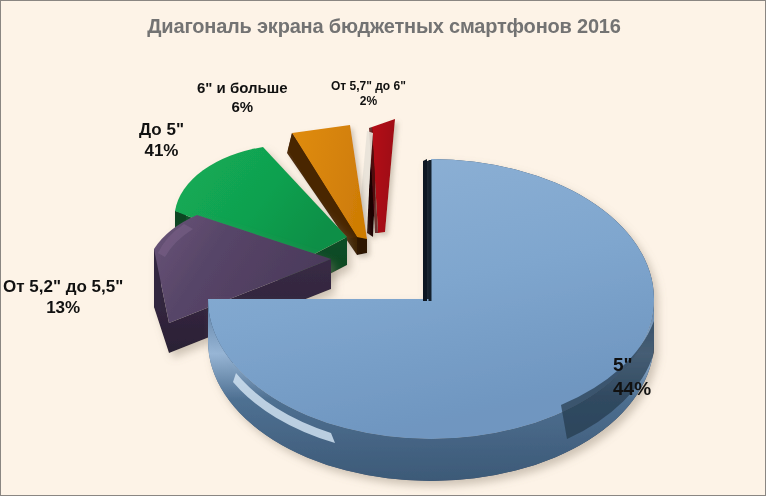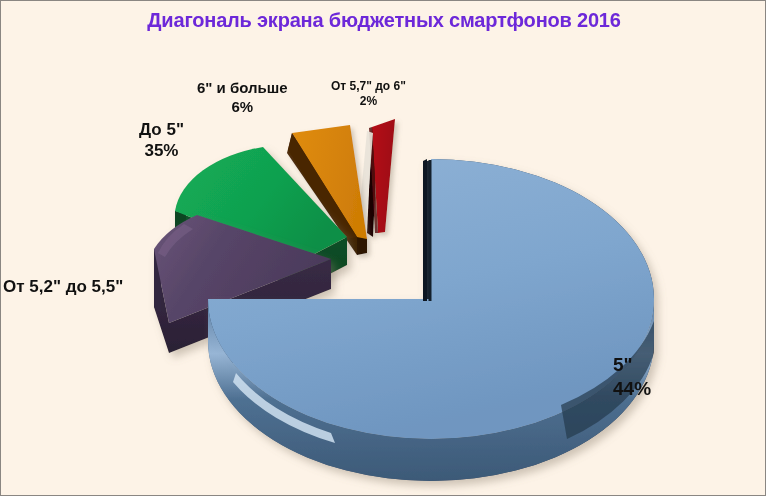--- a/index.html
+++ b/index.html
@@ -12,28 +12,28 @@
     width: 766px;
     height: 496px;
     box-sizing: border-box;
     background: #fdf3e7;
     border: 1px solid #8a8682;
     overflow: hidden;
     font-family: "Liberation Sans", sans-serif;
   }
   #chart-title {
     position: absolute;
-    top: 8px;
+    top: 14px;
     left: 0;
     width: 766px;
     text-align: center;
     font-family: "Liberation Sans", sans-serif;
     font-size: 20px;
     font-weight: bold;
-    color: #6d28d9;
+    color: #737373;
     letter-spacing: -0.2px;
     white-space: nowrap;
   }
   #pie-svg {
     position: absolute;
     top: 0;
     left: 0;
   }
   .slice-label {
     position: absolute;
@@ -211,25 +211,26 @@
     </g>
   </svg>
 
   <div class="slice-label" id="label-blue">
     <span class="lbl-name">5"</span>
     <span class="lbl-pct">44%</span>
   </div>
 
   <div class="slice-label" id="label-purple">
     <span class="lbl-name">От 5,2" до 5,5"</span>
+    <span class="lbl-pct">13%</span>
   </div>
 
   <div class="slice-label" id="label-green">
     <span class="lbl-name">До 5"</span>
-    <span class="lbl-pct">35%</span>
+    <span class="lbl-pct">41%</span>
   </div>
 
   <div class="slice-label" id="label-orange">
     <span class="lbl-name">6" и больше</span>
     <span class="lbl-pct">6%</span>
   </div>
 
   <div class="slice-label" id="label-red">
     <span class="lbl-name">От 5,7" до 6"</span>
     <span class="lbl-pct">2%</span>

